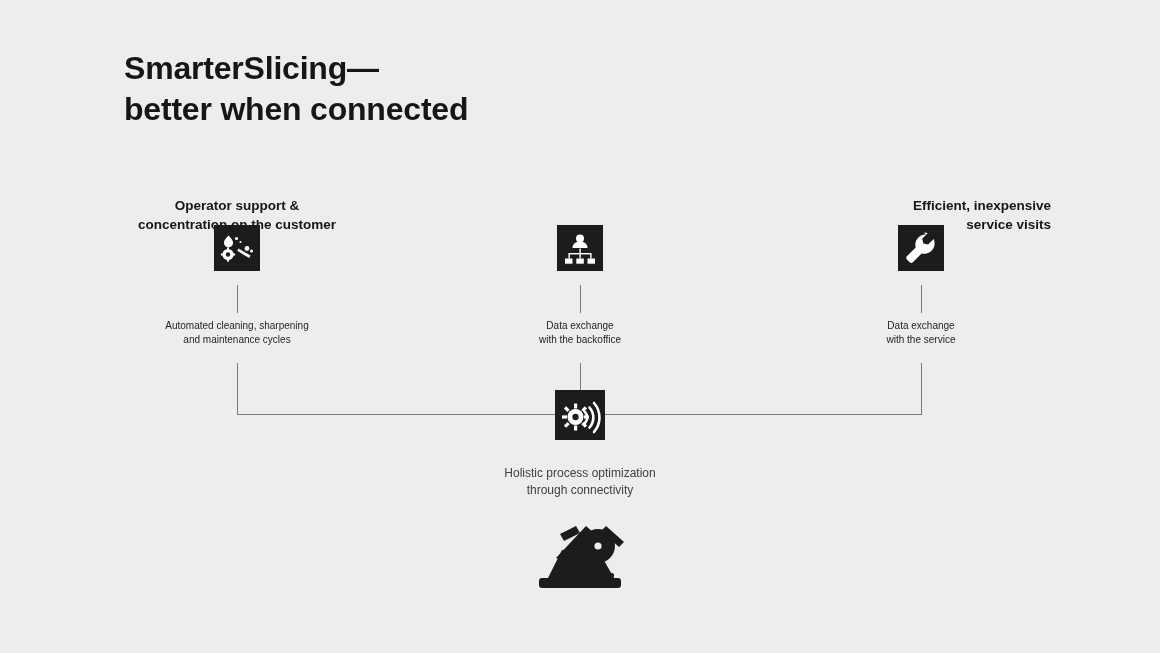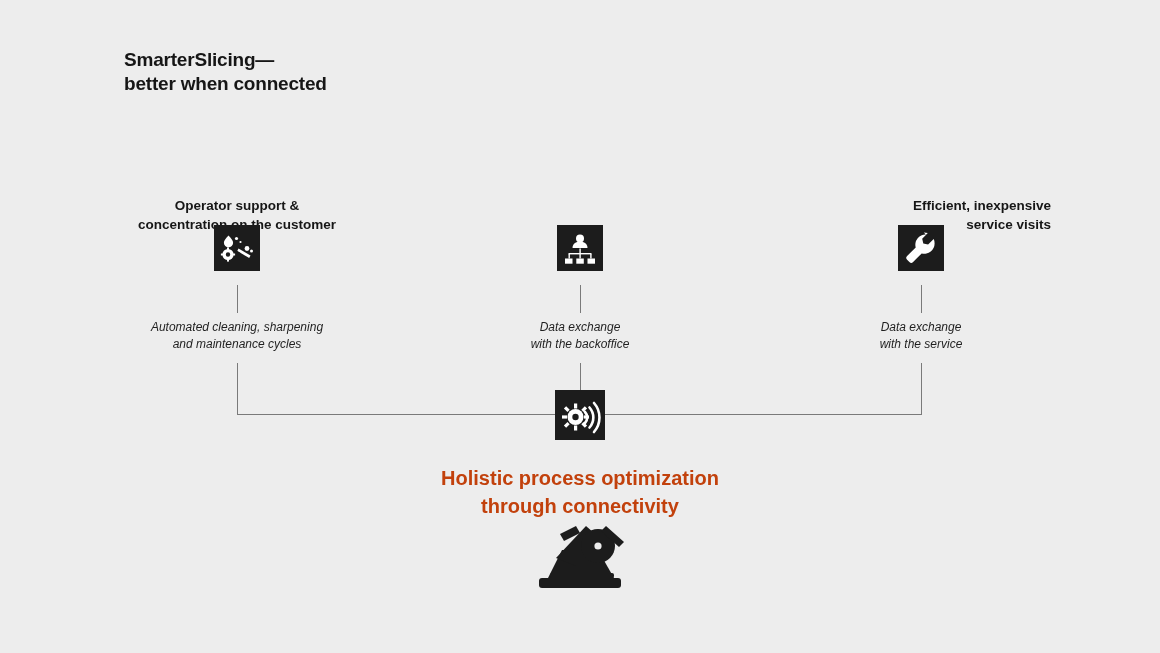--- a/index.html
+++ b/index.html
@@ -20,21 +20,21 @@
     left: 0; top: 0;
     width: 1160px;
     height: 653px;
   }
 
   
   .title {
     position: absolute;
     left: 124px;
     top: 48px;
-    font-size: 19px;
+    font-size: 32px;
     font-weight: bold;
     line-height: 1.28;
     letter-spacing: -0.2px;
     color: #161616;
     white-space: pre;
   }
 
   
   .col {
     position: absolute;
@@ -50,25 +50,24 @@
     margin-top: 28px;
   }
   .icon-tile {
     width: 46px;
     height: 46px;
     background: #1c1c1c;
     margin: 0 auto;
     position: relative;
   }
   .col-caption {
-    font-size: 12px;
+    font-size: 10px;
     line-height: 1.42;
     color: #1f1f1f;
     white-space: pre-line;
-    font-style: italic;
   }
 
   
   .vline {
     position: absolute;
     width: 1px;
     background: #7a7a7a;
   }
   .hline {
     position: absolute;
@@ -80,24 +79,24 @@
   .hub-tile {
     position: absolute;
     width: 50px;
     height: 50px;
     background: #1c1c1c;
   }
   .hub-heading {
     position: absolute;
     width: 520px;
     text-align: center;
-    font-size: 20px;
-    font-weight: bold;
+    font-size: 12px;
+    font-weight: normal;
     line-height: 1.38;
-    color: #c2410c;
+    color: #404040;
     white-space: pre-line;
   }
   .machine {
     position: absolute;
   }
 
   svg { display: block; }
 </style>
 </head>
 <body>

